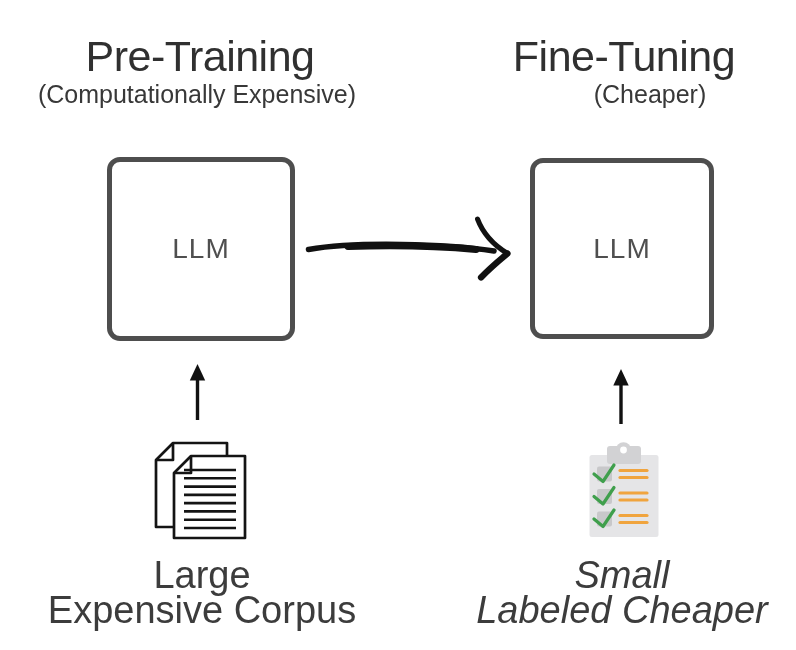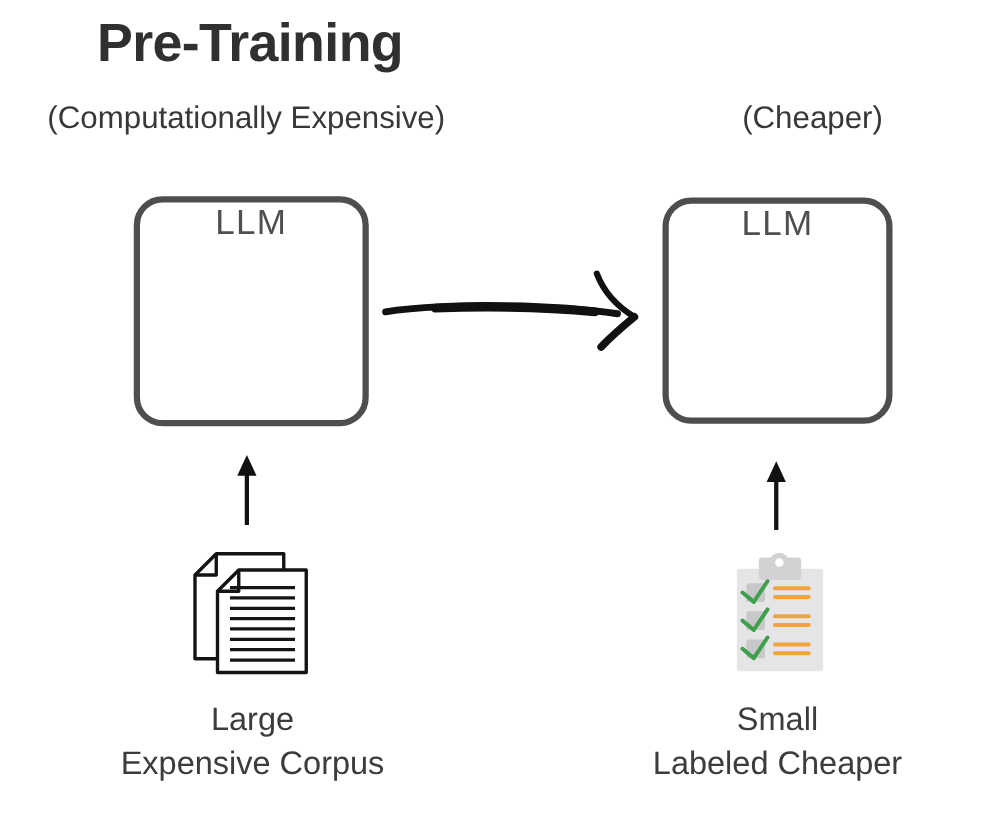--- a/index.html
+++ b/index.html
@@ -20,66 +20,67 @@
   *{margin:0;padding:0;box-sizing:border-box;}
   html,body{background:#fff;}
   .canvas{
     position:relative;
     width:796px;height:650px;
     background:var(--page-bg);
     font-family:"Liberation Sans",sans-serif;
     overflow:hidden;
   }
   .title{
-    position:absolute;top:12px;
-    font-size:43px;font-weight:700;letter-spacing:-0.5px;
+    position:absolute;top:33px;
+    font-size:43px;font-weight:400;letter-spacing:-0.5px;
     color:var(--title-text);line-height:1.1;
     transform:translateX(-50%);white-space:nowrap;
   }
   .title.left{left:200px;}
   .title.right{left:624px;}
   .subtitle{
     position:absolute;top:81px;
     font-size:25px;font-weight:300;
     color:var(--subtitle-text);line-height:1.1;
     transform:translateX(-50%);white-space:nowrap;
   }
   .subtitle.left{left:197px;}
   .subtitle.right{left:620px;margin-left:30px;}
   .llm-box{
     position:absolute;
     border:5px solid var(--box-border);
-    border-radius:23px;
+    border-radius:13px;
     background:#fff;
-    display:flex;align-items:flex-start;justify-content:center;
+    display:flex;align-items:center;justify-content:center;
   }
   .llm-box.left-box{left:107px;top:157px;width:188px;height:184px;}
   .llm-box.right-box{left:530px;top:158px;width:184px;height:181px;}
   .llm-label{
     font-size:28px;font-weight:300;letter-spacing:1px;
     color:var(--box-label-text);
   }
   .icon-layer{position:absolute;left:0;top:0;width:796px;height:650px;}
   .caption{
     position:absolute;top:558px;width:346px;
     text-align:center;
-    font-size:26px;font-weight:300;line-height:35px;
+    font-size:38px;font-weight:300;line-height:35px;
     color:var(--caption-text);
   }
   .caption.left-caption{left:29px;}
-  .caption.right-caption{left:449px;}
+  .caption.right-caption{left:449px;font-style:italic;}
 </style>
 </head>
 <body>
 
 <div class="canvas">
 
   <div class="title left">Pre-Training</div>
   <div class="subtitle left">(Computationally Expensive)</div>
 
+  <div class="title right">Fine-Tuning</div>
   <div class="subtitle right">(Cheaper)</div>
 
   <div class="llm-box left-box">
     <span class="llm-label">LLM</span>
   </div>
 
   <div class="llm-box right-box">
     <span class="llm-label">LLM</span>
   </div>
 

